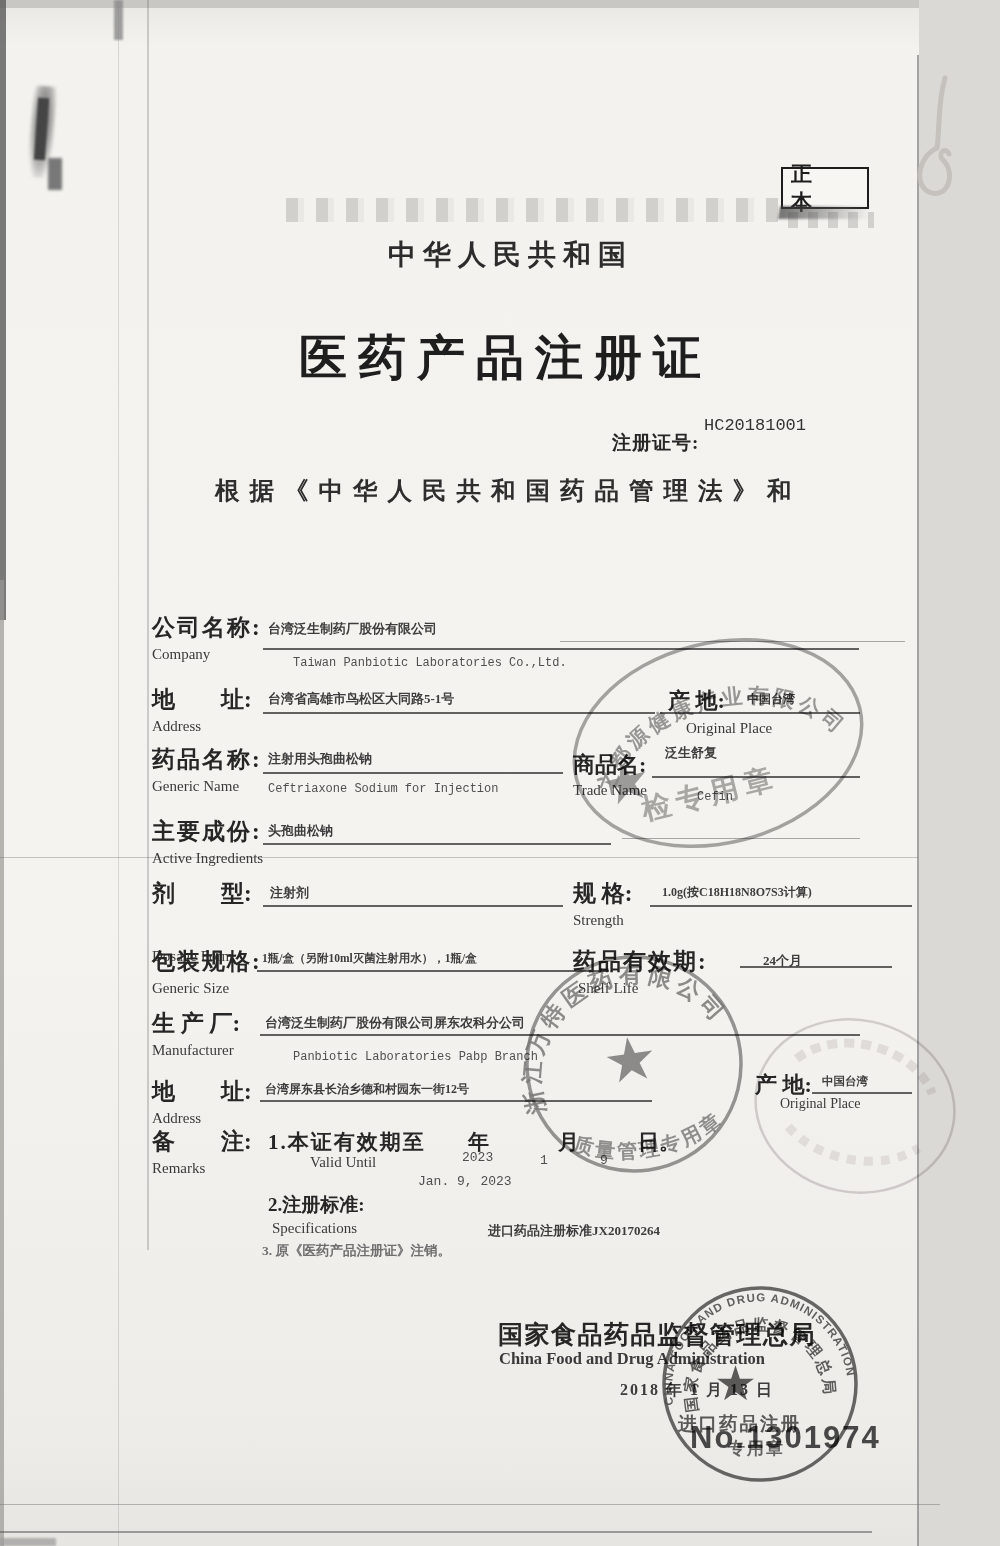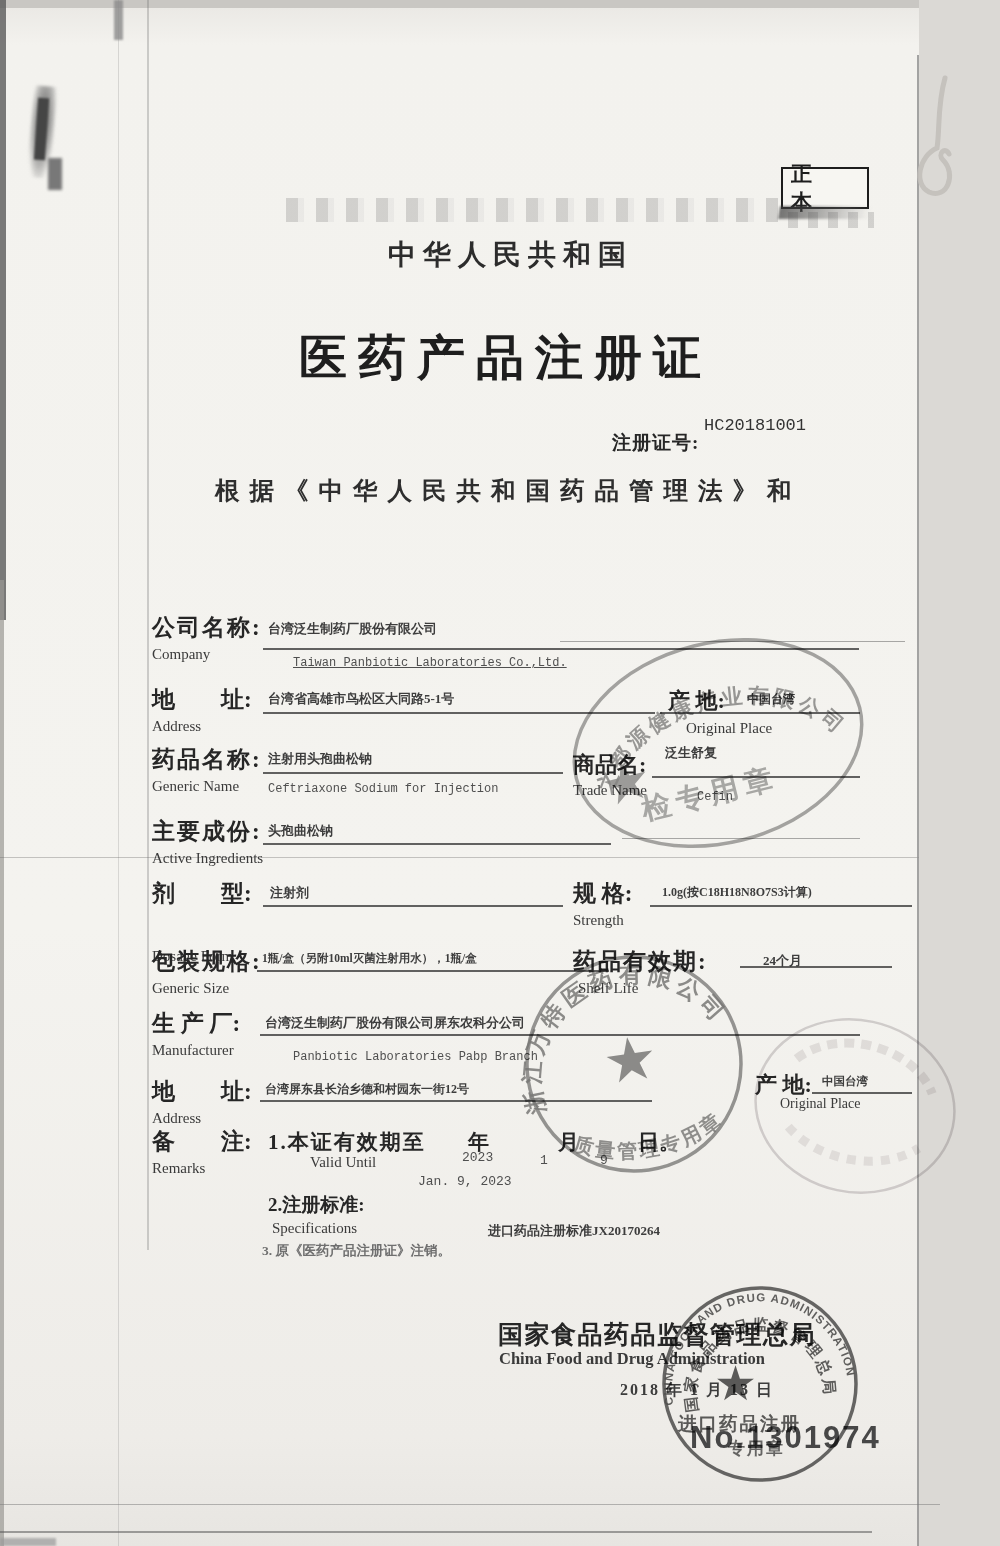--- a/index.html
+++ b/index.html
@@ -52,21 +52,21 @@
   <div class="abs zh-label" style="left:612px;top:430px;font-size:19px;letter-spacing:1px;">注册证号:</div>
   <div class="abs mono-value" style="left:704px;top:416px;font-size:17px;color:#333;">HC20181001</div>
 
   <div class="abs zh-label" style="left:215px;top:474px;font-size:24.5px;letter-spacing:10px;font-weight:600;color:#2e2e2e;">根据《中华人民共和国药品管理法》和</div>
 
   <div class="abs zh-label" style="left:152px;top:612px;font-size:23px;letter-spacing:2px;">公司名称:</div>
   <div class="abs en-label" style="left:152px;top:646px;font-size:15px;">Company</div>
   <div class="abs zh-value" style="left:268px;top:620px;font-size:13px;">台湾泛生制药厂股份有限公司</div>
   <div class="uline" style="left:263px;top:648px;width:596px;"></div>
   <div class="uline thin" style="left:560px;top:641px;width:345px;"></div>
-  <div class="abs mono-value" style="left:293px;top:656px;font-size:12px;text-decoration:underline;">Taiwan Panbiotic Laboratories Co.,Ltd.</div>
+  <div class="abs mono-value" style="left:293px;top:656px;font-size:12px;">Taiwan Panbiotic Laboratories Co.,Ltd.</div>
 
   <div class="abs zh-label" style="left:152px;top:684px;font-size:23px;">地　　址:</div>
   <div class="abs en-label" style="left:152px;top:718px;font-size:15px;">Address</div>
   <div class="abs zh-value" style="left:268px;top:690px;font-size:13px;">台湾省高雄市鸟松区大同路5-1号</div>
   <div class="uline" style="left:263px;top:712px;width:392px;"></div>
   <div class="abs zh-label" style="left:668px;top:686px;font-size:22px;">产 地:</div>
   <div class="abs zh-value" style="left:747px;top:691px;font-size:12px;">中国台湾</div>
   <div class="uline" style="left:660px;top:712px;width:200px;"></div>
   <div class="abs en-label" style="left:686px;top:720px;font-size:15px;">Original Place</div>
 

